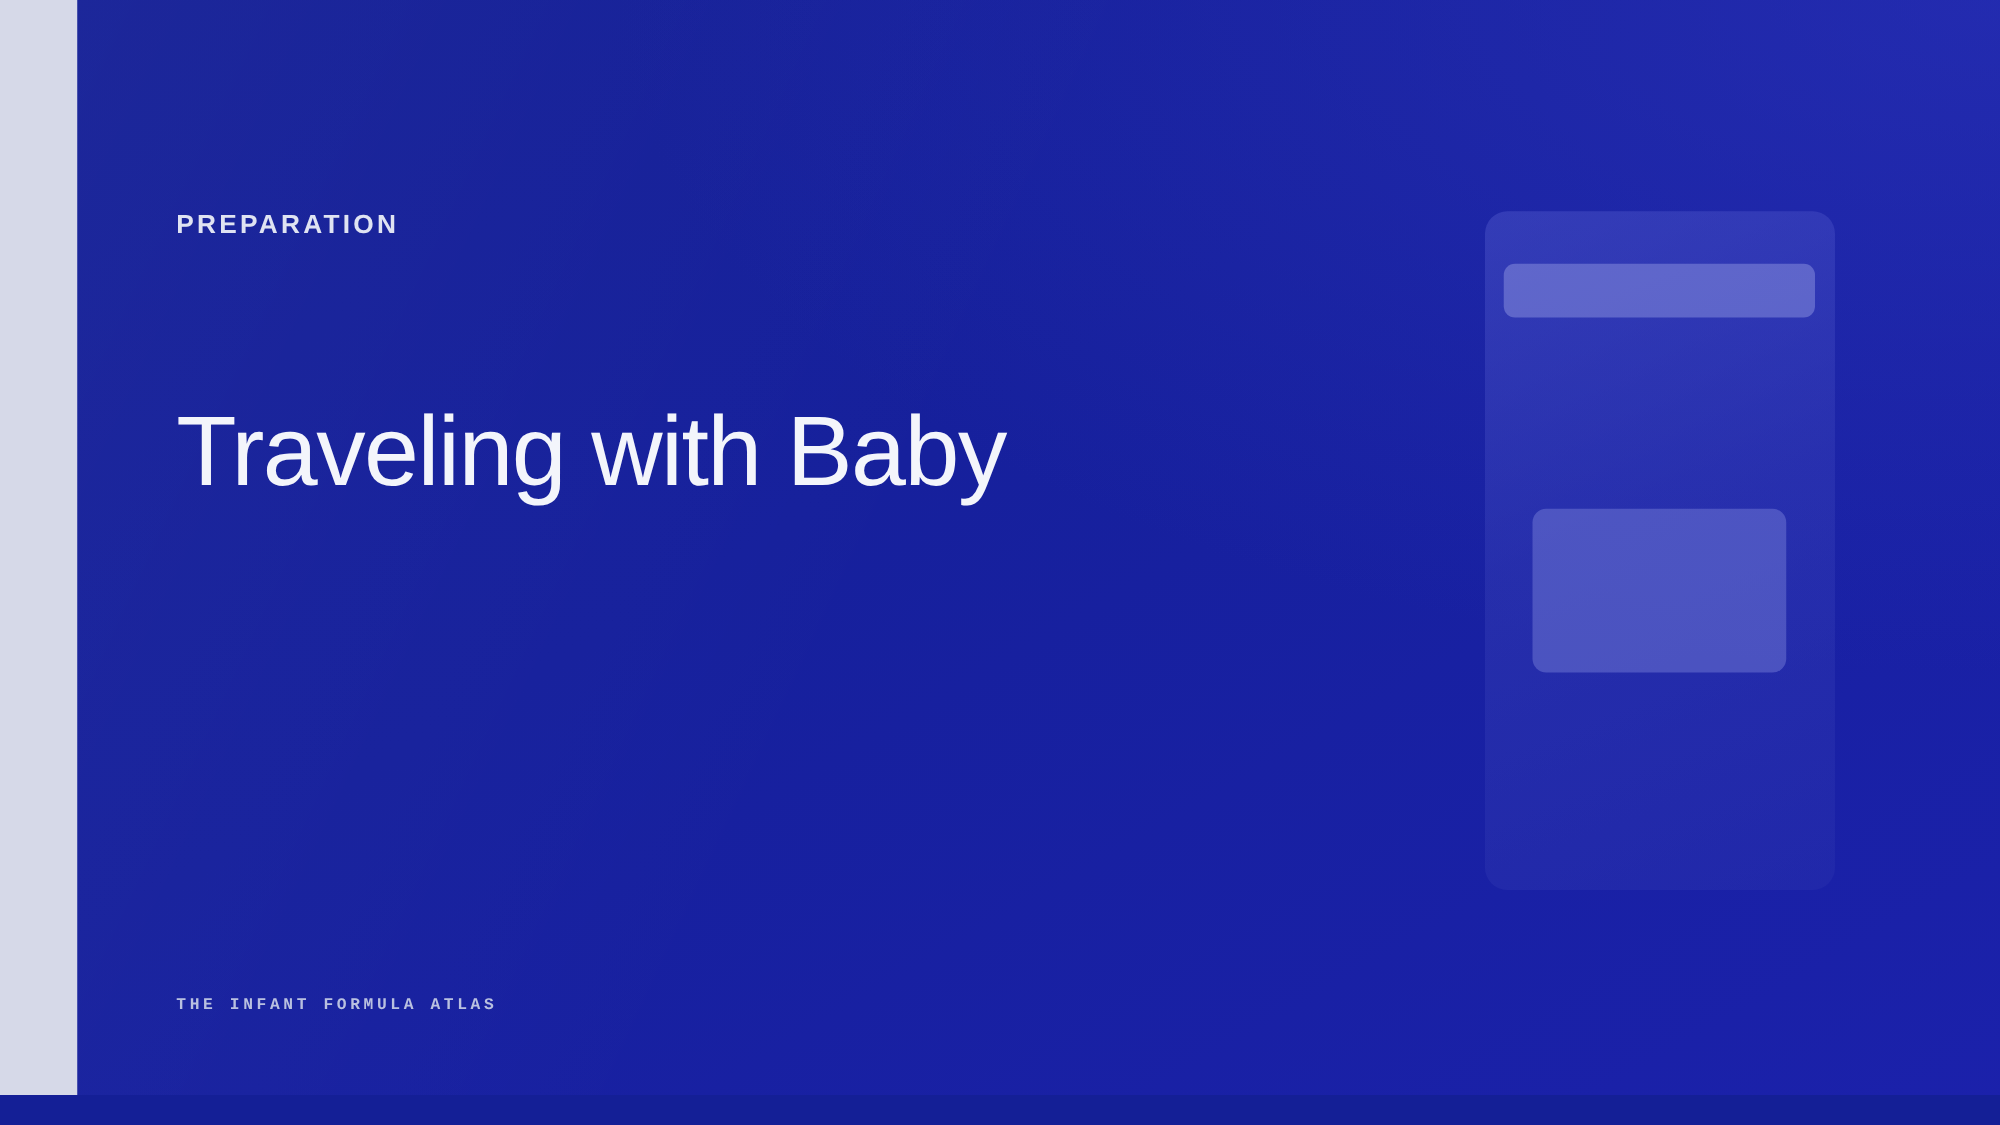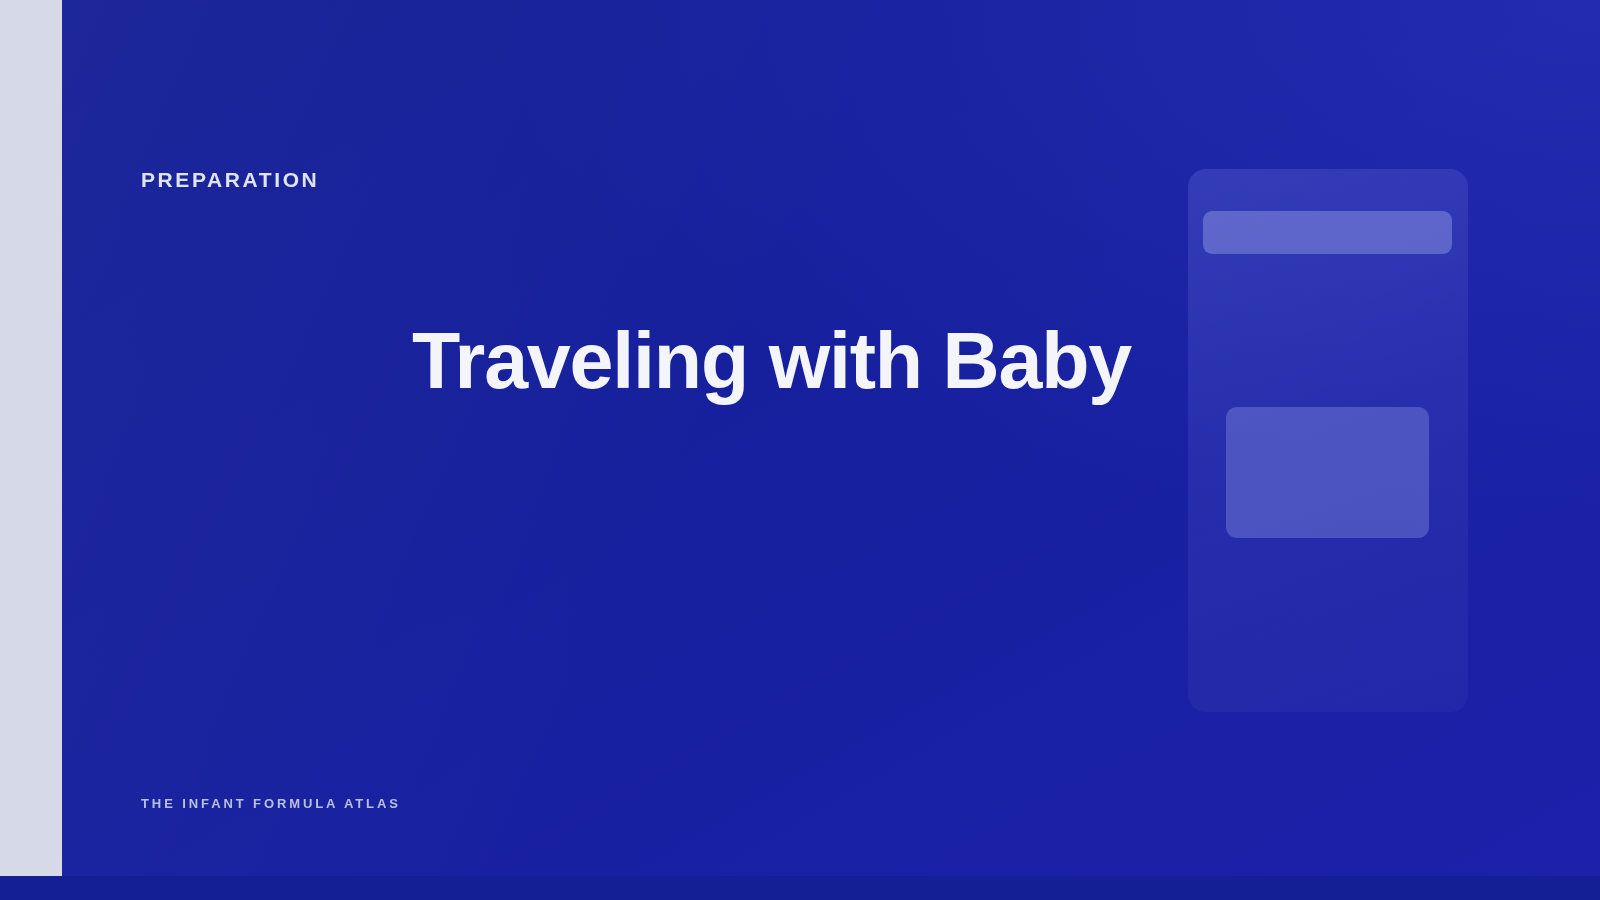--- a/index.html
+++ b/index.html
@@ -71,36 +71,36 @@
     color: #dfe3f2;
     white-space: nowrap;
   }
 
   .title {
     position: absolute;
     top: 322px;
     left: 0;
     width: 990px;
     font-size: 79px;
-    font-weight: bold;
+    font-weight: normal;
     line-height: 77px;
     letter-spacing: -1.2px;
     color: #f3f5fb;
-    text-align: right;
   }
 
   .footer {
     position: absolute;
     top: 796px;
     left: 0;
     font-size: 13px;
     font-weight: bold;
     letter-spacing: 2.9px;
     color: #b9c0e0;
     white-space: nowrap;
+    font-family: Liberation Mono, monospace;
   }
 
   
   .panel {
     position: absolute;
     left: 1188px;
     top: 169px;
     width: 280px;
     height: 543px;
     border-radius: 18px;

